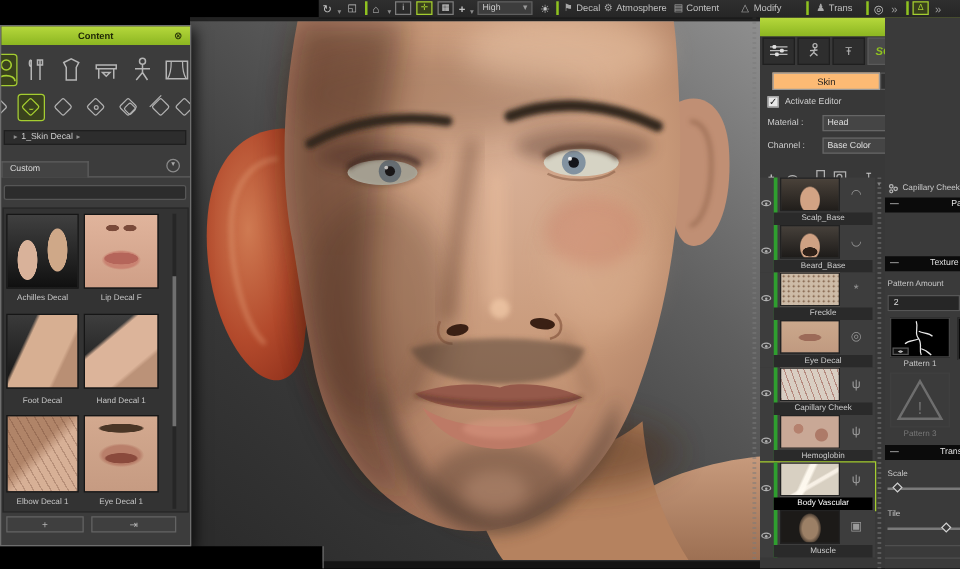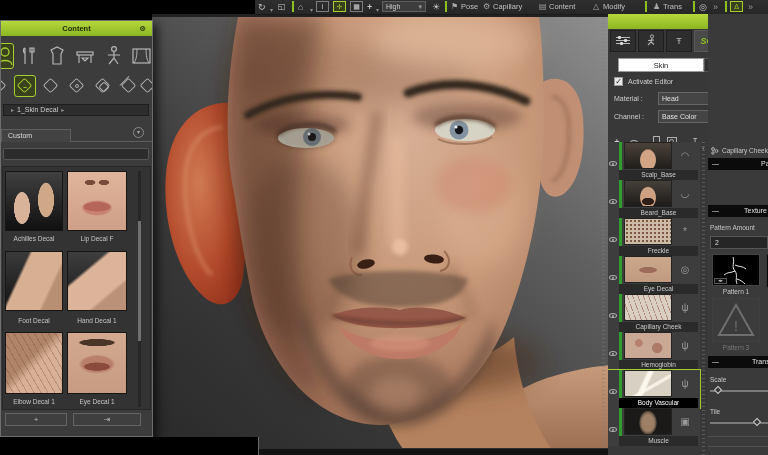--- a/index.html
+++ b/index.html
@@ -253,23 +253,23 @@
     <span class="tbbox sel" style="left:78px;">✛</span>
     <span class="tbbox" style="left:95px;">▦</span>
     <span class="tbi" style="left:112px;font-weight:bold;">+</span>
     <span class="tbdot" style="left:121px;">▾</span>
     <span class="tbsel" style="left:127px;width:44px;">
       <span>High</span><span class="car">▾</span>
     </span>
     <span class="tbi" style="left:177px;">☀</span>
     <span class="gsep" style="left:190px;"></span>
     <span class="secico" style="left:196px;">⚑</span>
-    <span class="seclab" style="left:206px;">Pose</span>
+    <span class="seclab" style="left:206px;">Decal</span>
     <span class="secico" style="left:228px;">⚙</span>
-    <span class="seclab" style="left:238px;">Capillary</span>
+    <span class="seclab" style="left:238px;">Atmosphere</span>
     <span class="secico dim" style="left:284px;">▤</span>
     <span class="seclab dim" style="left:294px;">Content</span>
 
     <span class="secico" style="left:338px;">△</span>
     <span class="seclab" style="left:348px;">Modify</span>
     <span class="gsep" style="left:390px;"></span>
     <span class="secico" style="left:398px;">♟</span>
     <span class="seclab" style="left:408px;">Trans</span>
     <span class="gsep" style="left:438px;"></span>
     <span class="tbi" style="left:444px;">◎</span>
@@ -393,21 +393,21 @@
           <circle cx="8" cy="2.5" r="1.6" stroke="#b5b5b5" fill="none"></circle>
           <path d="M8,4.5 L7,8 L4,11 M7,8 L10,10.5 M4,6.5 L10,6" stroke="#b5b5b5" fill="none" stroke-width="1.1"></path>
         </svg>
     </div>
     <div class="mtab" style="left:58px;"><span>Ŧ</span></div>
     <div class="mtab sel" style="left:86px;"><span class="sgtext">SG</span></div>
     <div class="mtab" style="left:114px;">
         <div class="checker"></div>
       </div>
 
-    <div class="skinTab" style="left:10px;width:86px;background:#ffffff;color:#1d1d1d;border:1px solid #9a9a9a;"><span>Skin</span></div>
+    <div class="skinTab" style="left:10px;width:86px;background:#fdba74;color:#1d1d1d;border:1px solid #9a9a9a;"><span>Skin</span></div>
     <div class="skinTab" style="left:96px;width:64px;background:#303030;color:#b5b5b5;border:1px solid #565656;"><span>Makeup</span></div>
 
     <div class="chk">✓</div>
     <span class="frow-lab" style="left:20px;top:64px;">Activate Editor</span>
 
     <span class="frow-lab" style="left:6px;top:81px;">Material :</span>
     <div class="drop" style="left:50px;top:78px;width:65px;"><span>Head</span><span class="car">▾</span></div>
     <span class="frow-lab" style="left:120px;top:81px;">Texture :</span>
 
     <span class="frow-lab" style="left:6px;top:99px;">Channel :</span>

